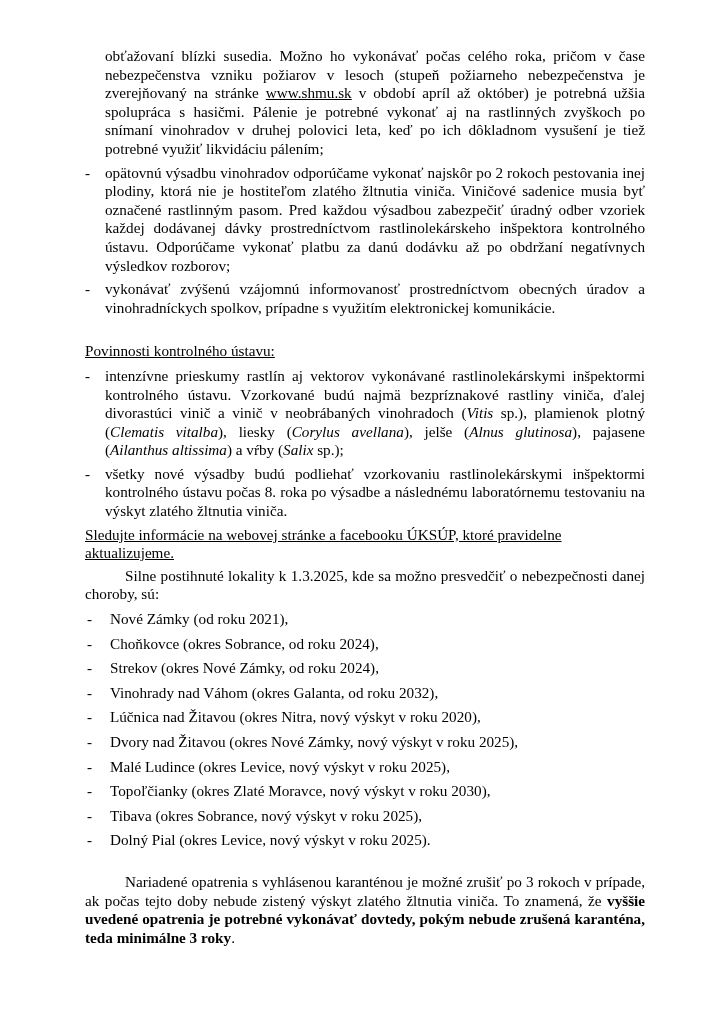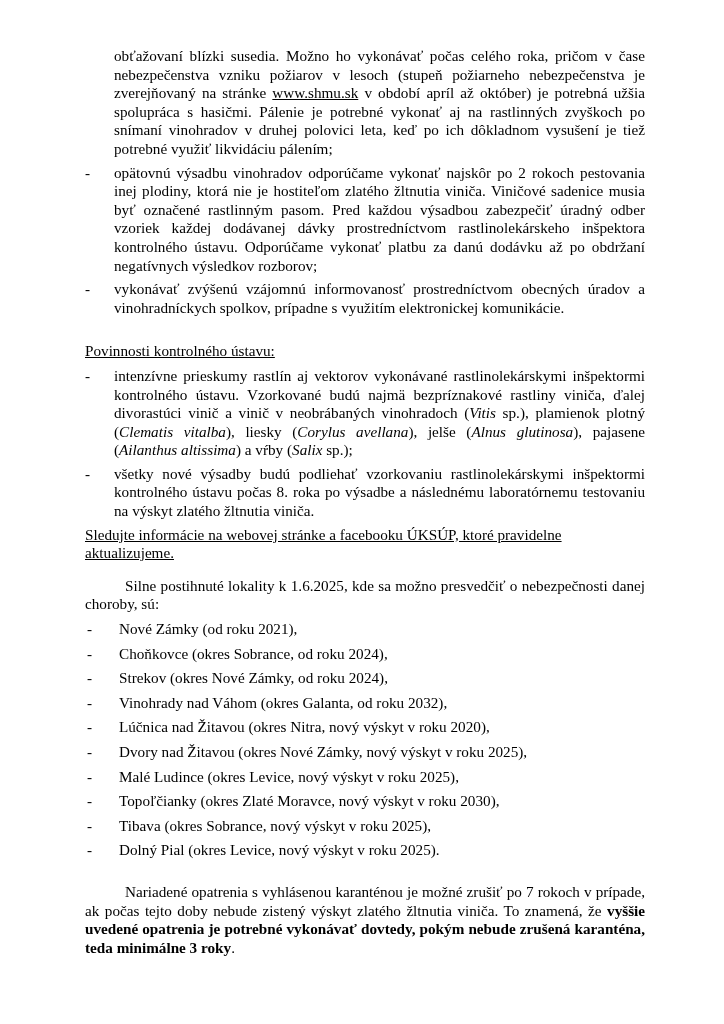--- a/index.html
+++ b/index.html
@@ -8,29 +8,29 @@
     font-family: "Liberation Serif", "DejaVu Serif", serif;
     color: #000;
   }
   .page { width: 724px; height: 1024px; background: #fff; position: relative; }
   .content {
     position: absolute; top: 47px; left: 85px; width: 560px;
     font-size: 15.2px; line-height: 18.6px;
   }
   p { margin: 0; }
   .just { text-align: justify; }
-  .li { display: flex; margin-bottom: 5px; gap: 9px; }
+  .li { display: flex; margin-bottom: 5px; }
   .li .dash { width: 20px; flex: 0 0 20px; }
   .li .txt { flex: 1; }
   .loclist .li { margin-bottom: 6px; }
   .loclist .li .dash { width: 25px; flex: 0 0 25px; padding-left: 2px; box-sizing: border-box; }
   .heading { text-decoration: underline; margin-bottom: 6px; }
   .mt-sec { margin-top: 25px; }
   .mt-sm { margin-top: 3px; }
-  .sledujte { text-decoration: underline; margin-bottom: 14px; }
+  .sledujte { text-decoration: underline; margin-bottom: 4px; }
   .intro { text-indent: 40px; margin-bottom: 6px; }
   .final { text-indent: 40px; margin-top: 23px; }
   .i { font-style: italic; }
   .b { font-weight: bold; }
   .link { text-decoration: underline; }
 </style>
 </head>
 <body>
 
 <div class="page">
@@ -59,21 +59,21 @@
     </div>
 
     <div class="li">
       <span class="dash">-</span>
       <p class="txt just">všetky nové výsadby budú podliehať vzorkovaniu rastlinolekárskymi inšpektormi kontrolného ústavu počas 8. roka po výsadbe a následnému laboratórnemu testovaniu na výskyt zlatého žltnutia viniča.</p>
     </div>
 
 
     <p class="sledujte">Sledujte informácie na webovej stránke a facebooku ÚKSÚP, ktoré pravidelne aktualizujeme.</p>
 
-    <p class="just intro">Silne postihnuté lokality k 1.6.2025, kde sa možno presvedčiť o nebezpečnosti danej choroby, sú:</p>
+    <p class="just intro">Silne postihnuté lokality k 1.3.2025, kde sa možno presvedčiť o nebezpečnosti danej choroby, sú:</p>
 
     <div class="loclist">
       <div class="li">
         <span class="dash">-</span>
         <p class="txt">Nové Zámky (od roku 2021),</p>
       </div>
       <div class="li">
         <span class="dash">-</span>
         <p class="txt">Choňkovce (okres Sobrance, od roku 2024),</p>
       </div>
@@ -104,16 +104,16 @@
       <div class="li">
         <span class="dash">-</span>
         <p class="txt">Tibava (okres Sobrance, nový výskyt v roku 2025),</p>
       </div>
       <div class="li">
         <span class="dash">-</span>
         <p class="txt">Dolný Pial (okres Levice, nový výskyt v roku 2025).</p>
       </div>
     </div>
 
-    <p class="just final"><span>Nariadené opatrenia s vyhlásenou karanténou je možné zrušiť po 7 rokoch v prípade, ak počas tejto doby nebude zistený výskyt zlatého žltnutia viniča. To znamená, že </span><span class="b">vyššie uvedené opatrenia je potrebné vykonávať dovtedy, pokým nebude zrušená karanténa, teda minimálne 3 roky</span><span>.</span></p>
+    <p class="just final"><span>Nariadené opatrenia s vyhlásenou karanténou je možné zrušiť po 3 rokoch v prípade, ak počas tejto doby nebude zistený výskyt zlatého žltnutia viniča. To znamená, že </span><span class="b">vyššie uvedené opatrenia je potrebné vykonávať dovtedy, pokým nebude zrušená karanténa, teda minimálne 3 roky</span><span>.</span></p>
 
   </section>
 </div>
 
 </body></html>

